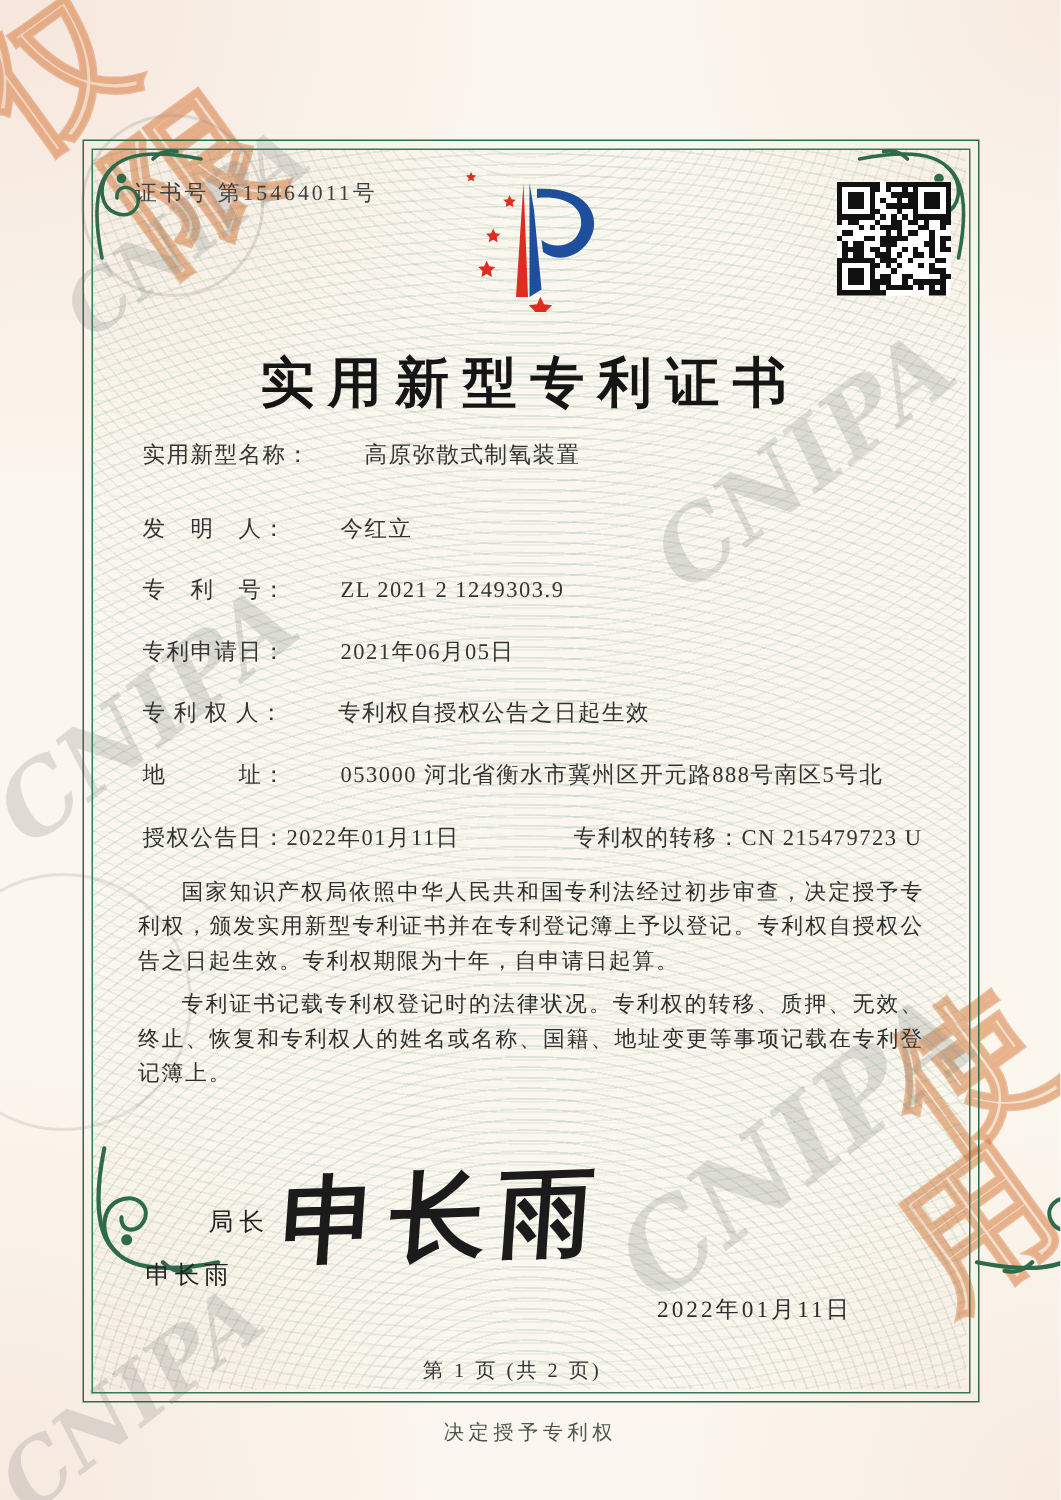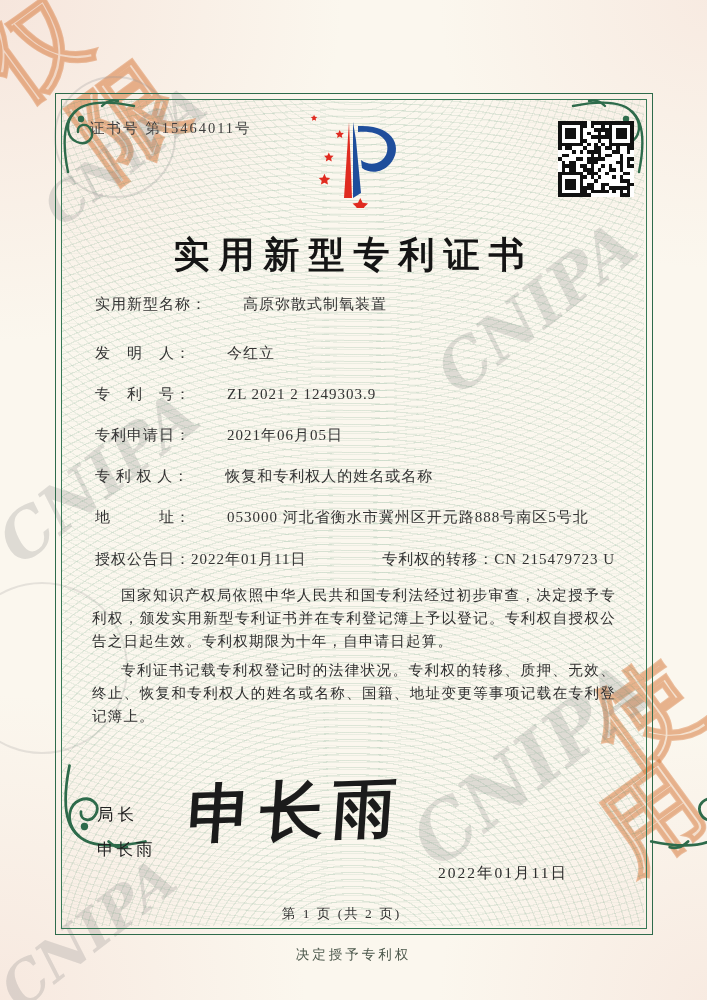--- a/index.html
+++ b/index.html
@@ -54,21 +54,21 @@
   .row{display:flex; line-height:22px; margin-bottom:19px; white-space:nowrap;gap:36px;}
   .row.first{margin-bottom:27px;}
   .row .label{white-space:pre;}
   .grant-row{display:flex; line-height:22px; white-space:nowrap;margin-top:20px;}
   .grant-left{width:295px;}
   
   .paras{position:absolute; left:92px; top:584px; width:524px; font-size:14.5px;
     line-height:23px; text-align:justify; letter-spacing:1.2px; color:#2f2f2f;}
   .paras p{margin:0 0 6px 0; text-indent:2em;}
   
-  .sig-title{position:absolute; left:97px; top:804px; font-size:16.5px; letter-spacing:4px; color:#222;}
+  .sig-title{position:absolute; left:97px; top:804px; font-size:16.5px; letter-spacing:4px; color:#222;padding-left:42px;}
   .sig-name{position:absolute; left:97px; top:839px; font-size:16.5px; letter-spacing:3px; color:#222;}
   .sig-script{position:absolute; left:188px; top:768px; font-size:64px; font-weight:bold;
     letter-spacing:8px; color:#1b1b1b; transform:rotate(-2deg) skewX(-6deg); font-family:"DejaVu Serif",serif;}
   .issue-date{position:absolute; left:438px; top:863px; font-size:15.5px; letter-spacing:2px; color:#2d2d2d;}
   .page-ind{position:absolute; left:0; top:905px; width:683px; text-align:center;
     font-size:13.5px; letter-spacing:2px; color:#333;}
   .footer-note{position:absolute; left:0; top:946px; width:707px; text-align:center;
     font-size:13.5px; letter-spacing:3px; color:#4c584c;}
 </style>
 </head>
@@ -311,21 +311,21 @@
     <div class="row">
       <span class="label">专　利　号：</span>
       <span class="value">ZL 2021 2 1249303.9</span>
     </div>
     <div class="row">
       <span class="label">专利申请日：</span>
       <span class="value">2021年06月05日</span>
     </div>
     <div class="row">
       <span class="label">专 利 权 人：</span>
-      <span class="value">恢复和专利权人的姓名或名称</span>
+      <span class="value">专利权自授权公告之日起生效</span>
     </div>
     <div class="row">
       <span class="label">地　　　址：</span>
       <span class="value">053000 河北省衡水市冀州区开元路888号南区5号北</span>
     </div>
     <div class="grant-row">
       <span class="grant-left">
         <span>授权公告日：</span><span>2022年01月11日</span>
       </span>
       <span>

